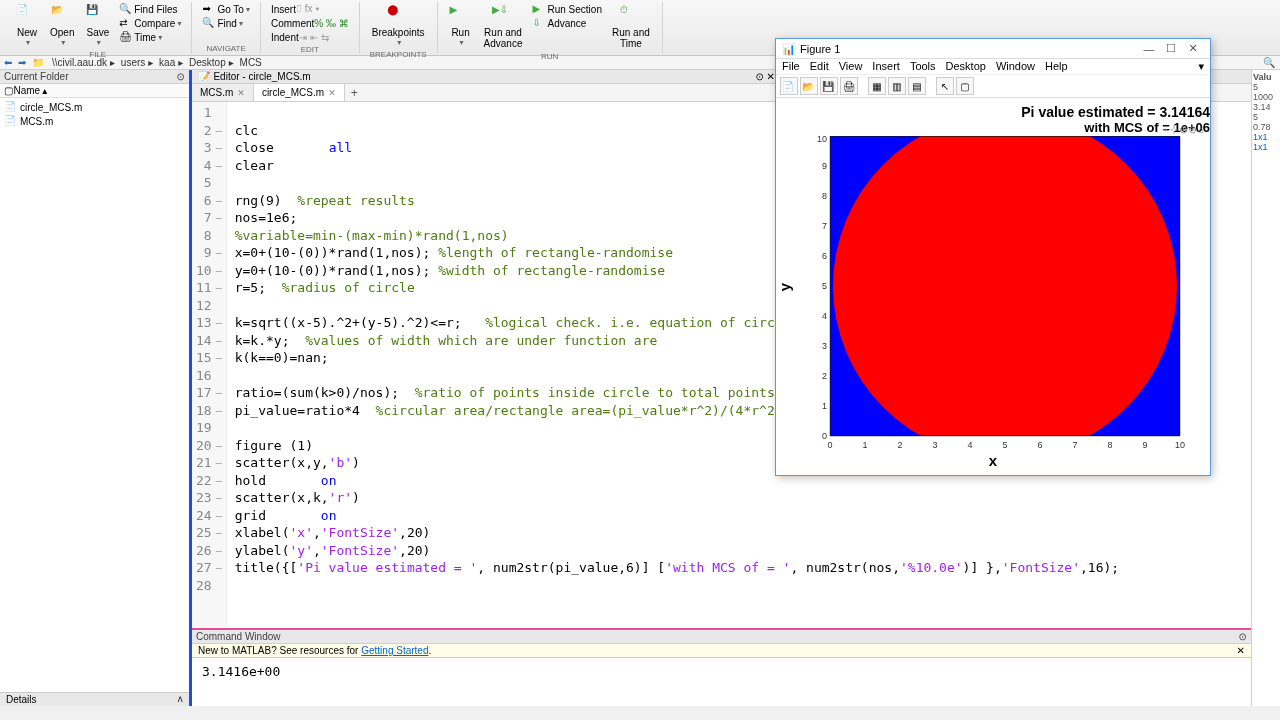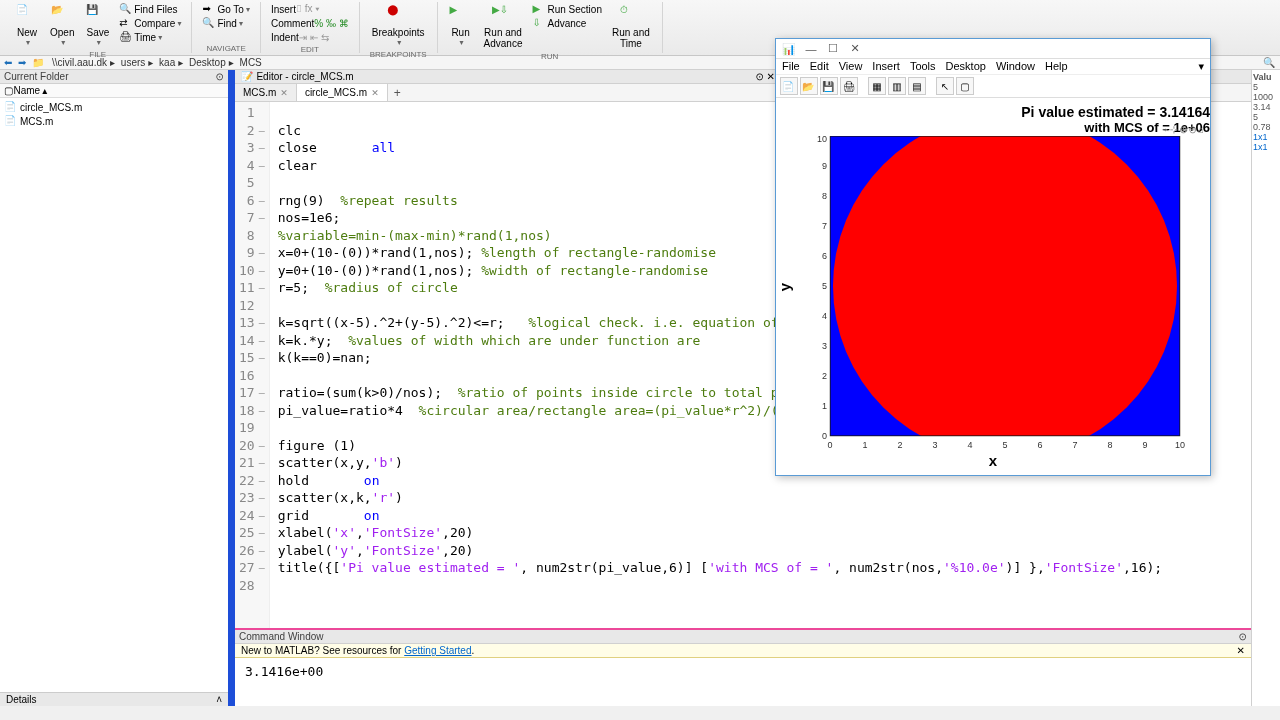--- a/index.html
+++ b/index.html
@@ -18,21 +18,21 @@
 
 
 .crumb-bar { background: #f5f5f5; border-bottom: 1px solid #d0d0d0; height: 14px; display: flex; align-items: center; padding: 0 4px; font-size: 10px; }
 .crumb-nav { display: flex; gap: 2px; margin-right: 8px; }
 .crumb-ico { width: 12px; height: 12px; cursor: pointer; color: #1e6fb8; }
 .crumb-path span { color: #333; }
 .crumb-sep { margin: 0 3px; color: #888; }
 
 
 .main { display: flex; height: 636px; }
-.sidebar { width: 235px; background: #fff; border-right: 7px solid #1d4ed8; display: flex; flex-direction: column; justify-content: center; }
+.sidebar { width: 192px; background: #fff; border-right: 3px solid #1d4ed8; display: flex; flex-direction: column; justify-content: center; }
 .panel-title { background: #e8e8e8; border-bottom: 1px solid #d0d0d0; padding: 1px 4px; font-size: 10px; color: #404040; display:flex; justify-content:space-between; align-items:center;}
 .file-header { display: flex; border-bottom: 1px solid #ddd; padding: 1px 4px; font-size: 10px; background: #fafafa; }
 .file-list { flex: 1; padding: 2px; }
 .file-item { display: flex; align-items: center; padding: 1px 2px; font-size: 10px; cursor: pointer; }
 .file-ico { width: 12px; height: 12px; margin-right: 4px; }
 
 .editor-area { flex: 1; display: flex; flex-direction: column; background: #fff; }
 .editor-header { display: flex; background: #e8e8e8; border-bottom: 1px solid #d0d0d0; }
 .editor-title { flex: 1; padding: 1px 6px; font-size: 10px; display:flex; align-items:center; gap:3px;}
 .editor-title.vars { border-left: 1px solid #ccc; }
@@ -403,20 +403,21 @@
     <div>5</div>
     <div>0.78</div>
     <div style="color:#06c">1x1</div>
     <div style="color:#06c">1x1</div>
   </div>
 </div>
 
 <div class="figure-win">
   <div class="fig-titlebar">
     <span class="fig-ico">📊</span>
+    <span class="fig-title">Figure 1</span>
     <span class="fig-winbtn">—</span>
     <span class="fig-winbtn">☐</span>
     <span class="fig-winbtn close">✕</span>
   </div>
   <div class="fig-menus">
     <span class="fig-menu">File</span>
     <span class="fig-menu">Edit</span>
     <span class="fig-menu">View</span>
     <span class="fig-menu">Insert</span>
     <span class="fig-menu">Tools</span>

